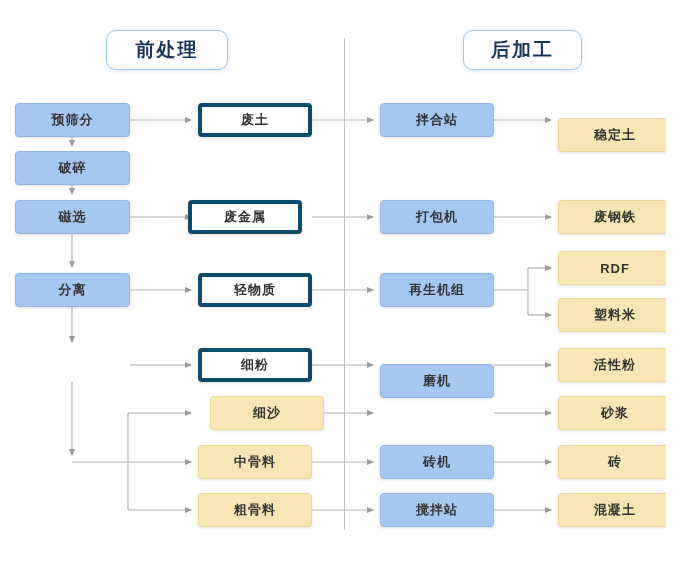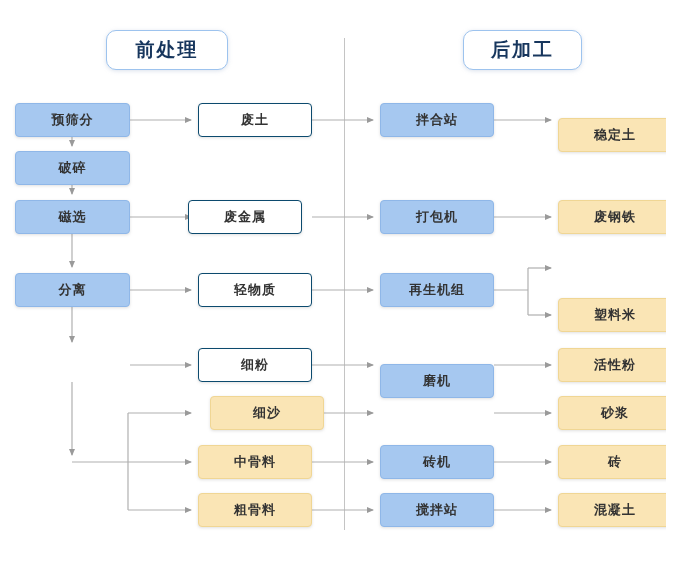--- a/index.html
+++ b/index.html
@@ -10,21 +10,21 @@
   #wires{position:absolute;left:0;top:0;width:690px;height:562px;z-index:1;}
   .node{
     position:absolute;height:34px;width:114px;z-index:2;
     display:flex;align-items:center;justify-content:center;
     border-radius:4px;font-size:13px;font-weight:600;color:#333333;
     letter-spacing:1px;box-shadow:0 1px 3px rgba(130,130,130,0.25);
     box-sizing:border-box;
   }
   .blue{background:#a6c8f0;border:1px solid #8fb7e8;}
   .yellow{background:#fae5b5;border:1px solid #f0d694;}
-  .white{background:#ffffff;border:1px solid #0c4a6e;}
+  .white{background:#ffffff;border:4px solid #0c4a6e;}
   .header{
     position:absolute;height:40px;z-index:2;background:#ffffff;
     display:flex;align-items:center;justify-content:center;
     border:1px solid #9dc3ee;border-radius:10px;
     color:#17365d;font-size:19px;font-weight:700;letter-spacing:2px;
     box-shadow:0 1px 4px rgba(150,170,200,0.35);box-sizing:border-box;
   }
 </style>
 </head>
 <body>
@@ -98,19 +98,20 @@
 
   <div class="node blue" style="left:380px;top:103px">拌合站</div>
   <div class="node blue" style="left:380px;top:200px">打包机</div>
   <div class="node blue" style="left:380px;top:273px">再生机组</div>
   <div class="node blue" style="left:380px;top:364px">磨机</div>
   <div class="node blue" style="left:380px;top:445px">砖机</div>
   <div class="node blue" style="left:380px;top:493px">搅拌站</div>
 
   <div class="node yellow" style="left:558px;top:118px">稳定土</div>
   <div class="node yellow" style="left:558px;top:200px">废钢铁</div>
+  <div class="node yellow" style="left:558px;top:251px">RDF</div>
   <div class="node yellow" style="left:558px;top:298px">塑料米</div>
   <div class="node yellow" style="left:558px;top:348px">活性粉</div>
   <div class="node yellow" style="left:558px;top:396px">砂浆</div>
   <div class="node yellow" style="left:558px;top:445px">砖</div>
   <div class="node yellow" style="left:558px;top:493px">混凝土</div>
 
 </div>
 
 </body></html>

